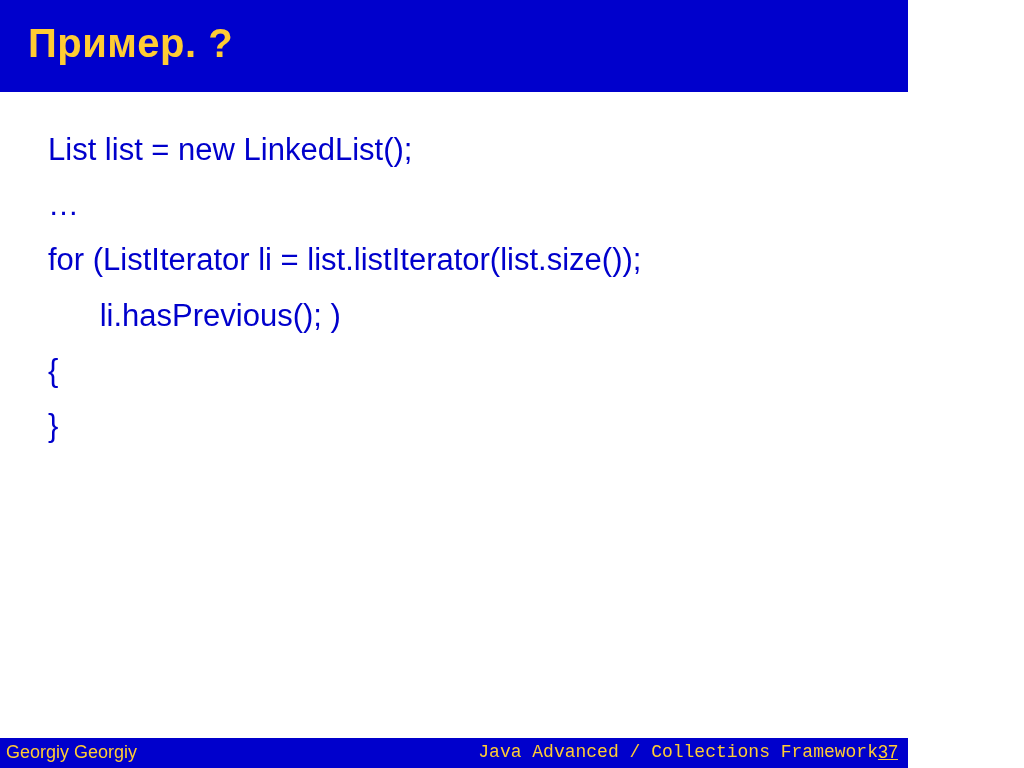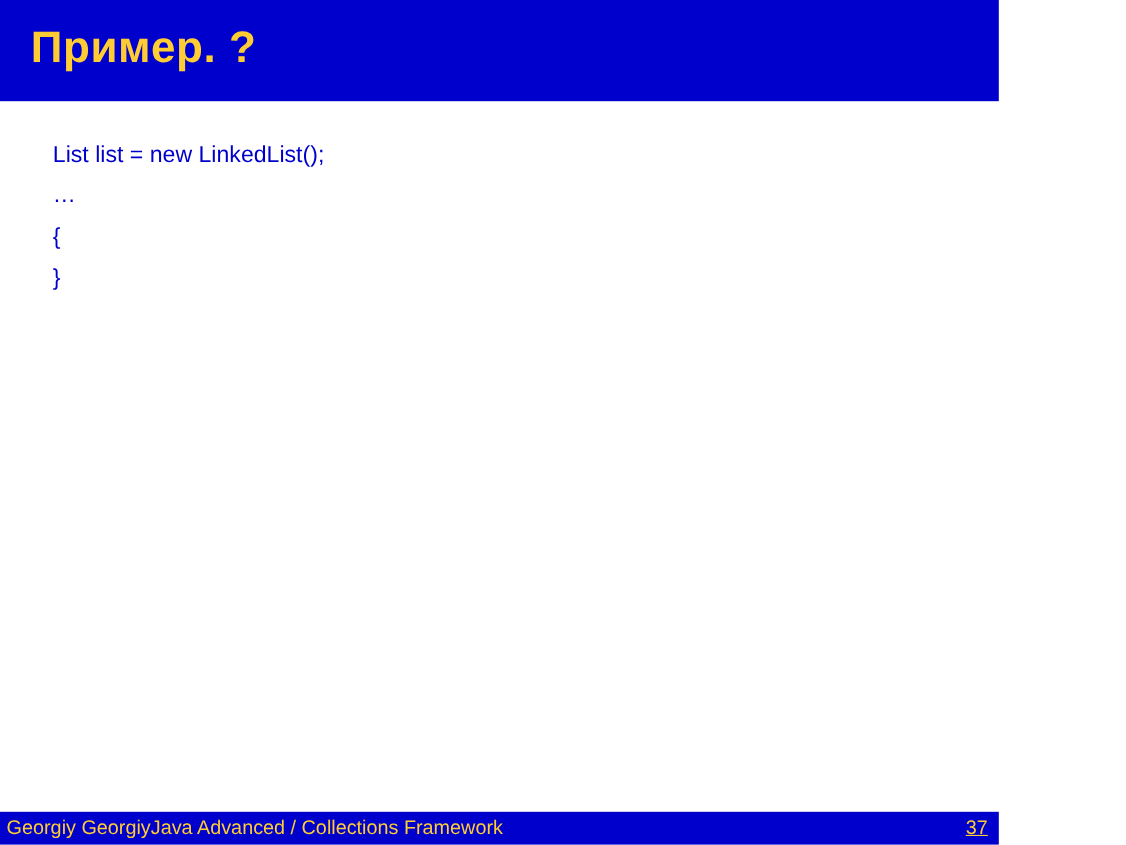--- a/index.html
+++ b/index.html
@@ -24,53 +24,55 @@
       font-size: 40px;
       font-weight: bold;
       letter-spacing: 0.5px;
     }
     .content {
       flex: 1;
       padding: 30px 48px 0 48px;
     }
     .code-line {
       color: #0000cc;
-      font-size: 21px;
+      font-size: 31px;
       line-height: 1.78;
       font-family: Arial, Helvetica, sans-serif;
       white-space: pre;
     }
     .footer {
       position: absolute;
       left: 0;
       right: 0;
       bottom: 0;
       height: 30px;
       background: #0000cc;
       color: #ffcc33;
       display: flex;
       align-items: center;
       font-size: 18px;
       padding: 0 10px 2px 6px;
     }
     .footer-left { flex: 0 0 auto; }
-    .footer-center { flex: 1; text-align: left; }
+    .footer-center { flex: 1; text-align: right; font-family: Liberation Mono, monospace; }
     .footer-right { flex: 0 0 auto; text-align: center; text-decoration: underline; }
   </style>
 </head>
 <body>
 
 <div class="slide">
   <div class="title-bar">
     <h1>Пример. ?</h1>
   </div>
 
   <div class="content">
     <div class="code-line">List list = new LinkedList();</div>
     <div class="code-line">…</div>
+    <div class="code-line">for (ListIterator li = list.listIterator(list.size()); </div>
+    <div class="code-line">      li.hasPrevious(); )</div>
     <div class="code-line">{</div>
     <div class="code-line">}</div>
   </div>
 
   <div class="footer">
     <div class="footer-left">Georgiy Georgiy</div>
     <div class="footer-center">Java Advanced / Collections Framework</div>
     <div class="footer-right">37</div>
   </div>
 </div>

